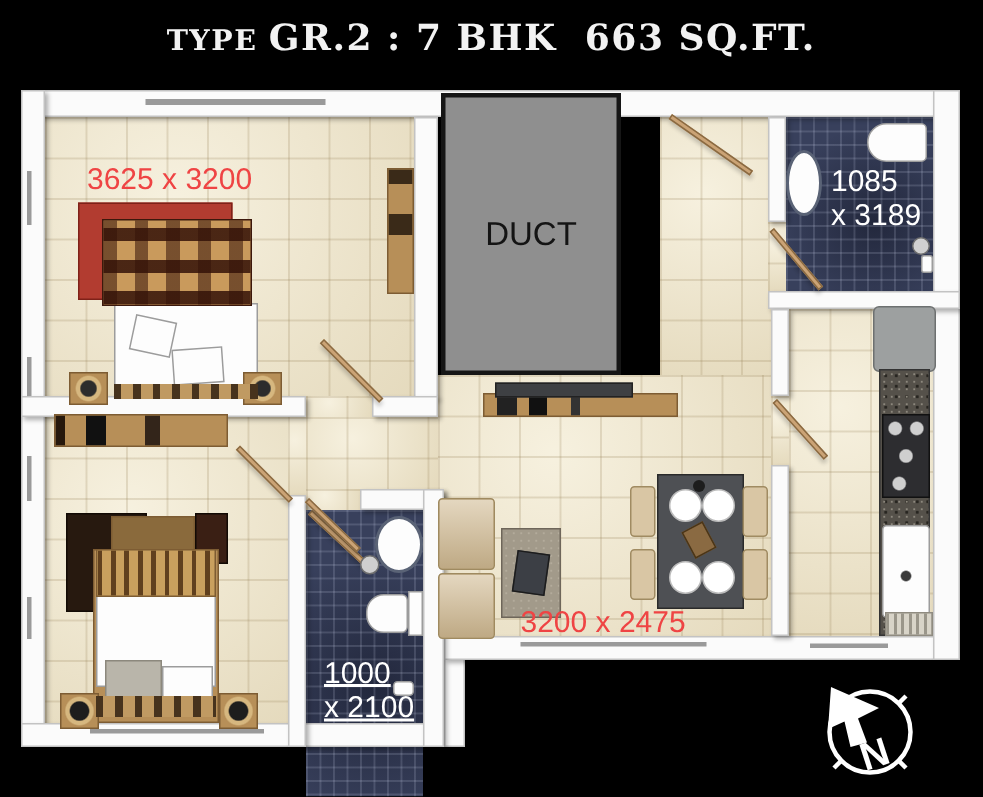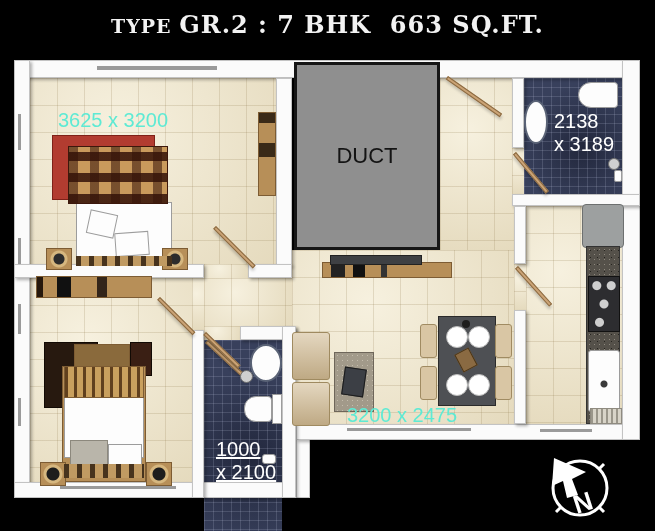--- a/index.html
+++ b/index.html
@@ -25,21 +25,21 @@
     background-image:
       linear-gradient(rgba(225,232,255,.15) 1px,transparent 1px),
       linear-gradient(90deg,rgba(225,232,255,.15) 1px,transparent 1px),
       radial-gradient(circle at 60% 60%,rgba(8,10,22,.45),transparent 70%);
     background-size:9px 9px,9px 9px,100% 100%;z-index:1;}
   .duct{background:#8f8f8f;border:3px solid #161616;box-sizing:border-box;z-index:3;
         display:flex;flex-direction:column;align-items:center;justify-content:center;
         color:#141414;text-align:center;}
   .duct .d1{font-size:22px;}
   .duct .d2{font-size:20px;}
-  .dim{z-index:5;color:#5eead4;font-size:20px;line-height:23px;white-space:nowrap;}
+  .dim{z-index:5;color:#ef4444;font-size:20px;line-height:23px;white-space:nowrap;}
   .dim-light{color:#ffffff;}
   .wood{background:#b78f58;border:1px solid #7d5c33;box-sizing:border-box;z-index:3;}
   .white-furn{background:#fdfdfd;border:1px solid #9c9c9c;box-sizing:border-box;z-index:3;}
   .plaid{z-index:4;background-color:#c99a5c;
     background-image:
       repeating-linear-gradient(0deg,rgba(52,18,8,.85) 0 9px,transparent 9px 21px),
       repeating-linear-gradient(90deg,rgba(52,18,8,.55) 0 9px,transparent 9px 21px);
     border:1px solid #3c180c;box-sizing:border-box;}
   .stripes{z-index:4;background-color:#c9a05e;
     background-image:repeating-linear-gradient(90deg,rgba(70,40,14,.8) 0 3px,transparent 3px 9px);
@@ -108,21 +108,21 @@
 
     <div class="abs win" style="left:87px;top:10px;width:120px;height:4px;"></div>
     <div class="abs win" style="left:8px;top:58px;width:3px;height:36px;"></div>
     <div class="abs win" style="left:8px;top:182px;width:3px;height:26px;"></div>
     <div class="abs win" style="left:8px;top:248px;width:3px;height:30px;"></div>
     <div class="abs win" style="left:8px;top:342px;width:3px;height:28px;"></div>
     <div class="abs win" style="left:50px;top:430px;width:116px;height:3px;"></div>
     <div class="abs win" style="left:337px;top:372px;width:124px;height:3px;"></div>
     <div class="abs win" style="left:530px;top:373px;width:52px;height:3px;"></div>
 
-    <div class="abs duct" style="left:284px;top:6px;width:146px;height:188px;">
+    <div class="abs duct" style="left:284px;top:6px;width:120px;height:188px;">
       <div class="d1">DUCT</div>
     </div>
 
     <div class="abs rug" style="left:42px;top:79px;width:103px;height:65px;"></div>
     <div class="abs white-furn" style="left:66px;top:146px;width:96px;height:64px;"></div>
     <div class="abs white-furn" style="left:78px;top:156px;width:28px;height:24px;transform:rotate(12deg);"></div>
     <div class="abs white-furn" style="left:105px;top:176px;width:34px;height:24px;transform:rotate(-4deg);"></div>
     <div class="abs slats" style="left:66px;top:200px;width:96px;height:10px;z-index:4;"></div>
     <div class="abs plaid" style="left:58px;top:90px;width:100px;height:58px;"></div>
     <div class="abs wood" style="left:36px;top:192px;width:26px;height:22px;background-image:radial-gradient(circle at 50% 50%,#2c2c2c 0 5px,#d6b77f 6px 8px,transparent 9px);"></div>
@@ -153,21 +153,21 @@
       <div>1000</div>
       <div>x 2100</div>
     </div>
 
     <div class="abs white-furn" style="left:568px;top:26px;width:40px;height:26px;border-radius:14px 4px 4px 14px;"></div>
     <div class="abs white-furn" style="left:514px;top:44px;width:24px;height:44px;border-radius:50%;border:2px solid #5a6376;"></div>
     <div class="abs" style="left:598px;top:102px;width:10px;height:10px;border-radius:50%;background:#d0d0d0;border:1px solid #6e6e6e;z-index:4;"></div>
     <div class="abs white-furn" style="left:604px;top:114px;width:8px;height:12px;border-radius:2px;"></div>
     <div class="abs door-leaf" style="left:506px;top:96px;width:51px;transform:rotate(50deg);"></div>
     <div class="abs dim dim-light" style="left:544px;top:54px;">
-      <div>2138</div>
+      <div>1085</div>
       <div>x 3189</div>
     </div>
 
     <div class="abs" style="left:572px;top:148px;width:40px;height:42px;background:#9da0a0;border:1px solid #6d7070;border-radius:4px;z-index:3;"></div>
     <div class="abs granite" style="left:576px;top:190px;width:34px;height:178px;"></div>
     <div class="abs" style="left:578px;top:220px;width:30px;height:54px;background:#2d2d30;border:1px solid #111;z-index:4;
          background-image:radial-gradient(circle at 26% 16%,#cfcfcf 0 4px,transparent 5px),radial-gradient(circle at 74% 16%,#cfcfcf 0 4px,transparent 5px),radial-gradient(circle at 50% 50%,#cfcfcf 0 4px,transparent 5px),radial-gradient(circle at 35% 84%,#cfcfcf 0 4px,transparent 5px);"></div>
     <div class="abs white-furn" style="left:578px;top:294px;width:32px;height:62px;border-radius:3px;background-image:radial-gradient(circle at 50% 55%,#3a3a3a 0 3px,transparent 4px);"></div>
     <div class="abs" style="left:580px;top:352px;width:30px;height:14px;background:#d8d4c8;border:1px solid #8f8b80;z-index:4;
          background-image:repeating-linear-gradient(90deg,#9a968a 0 2px,transparent 2px 5px);"></div>

